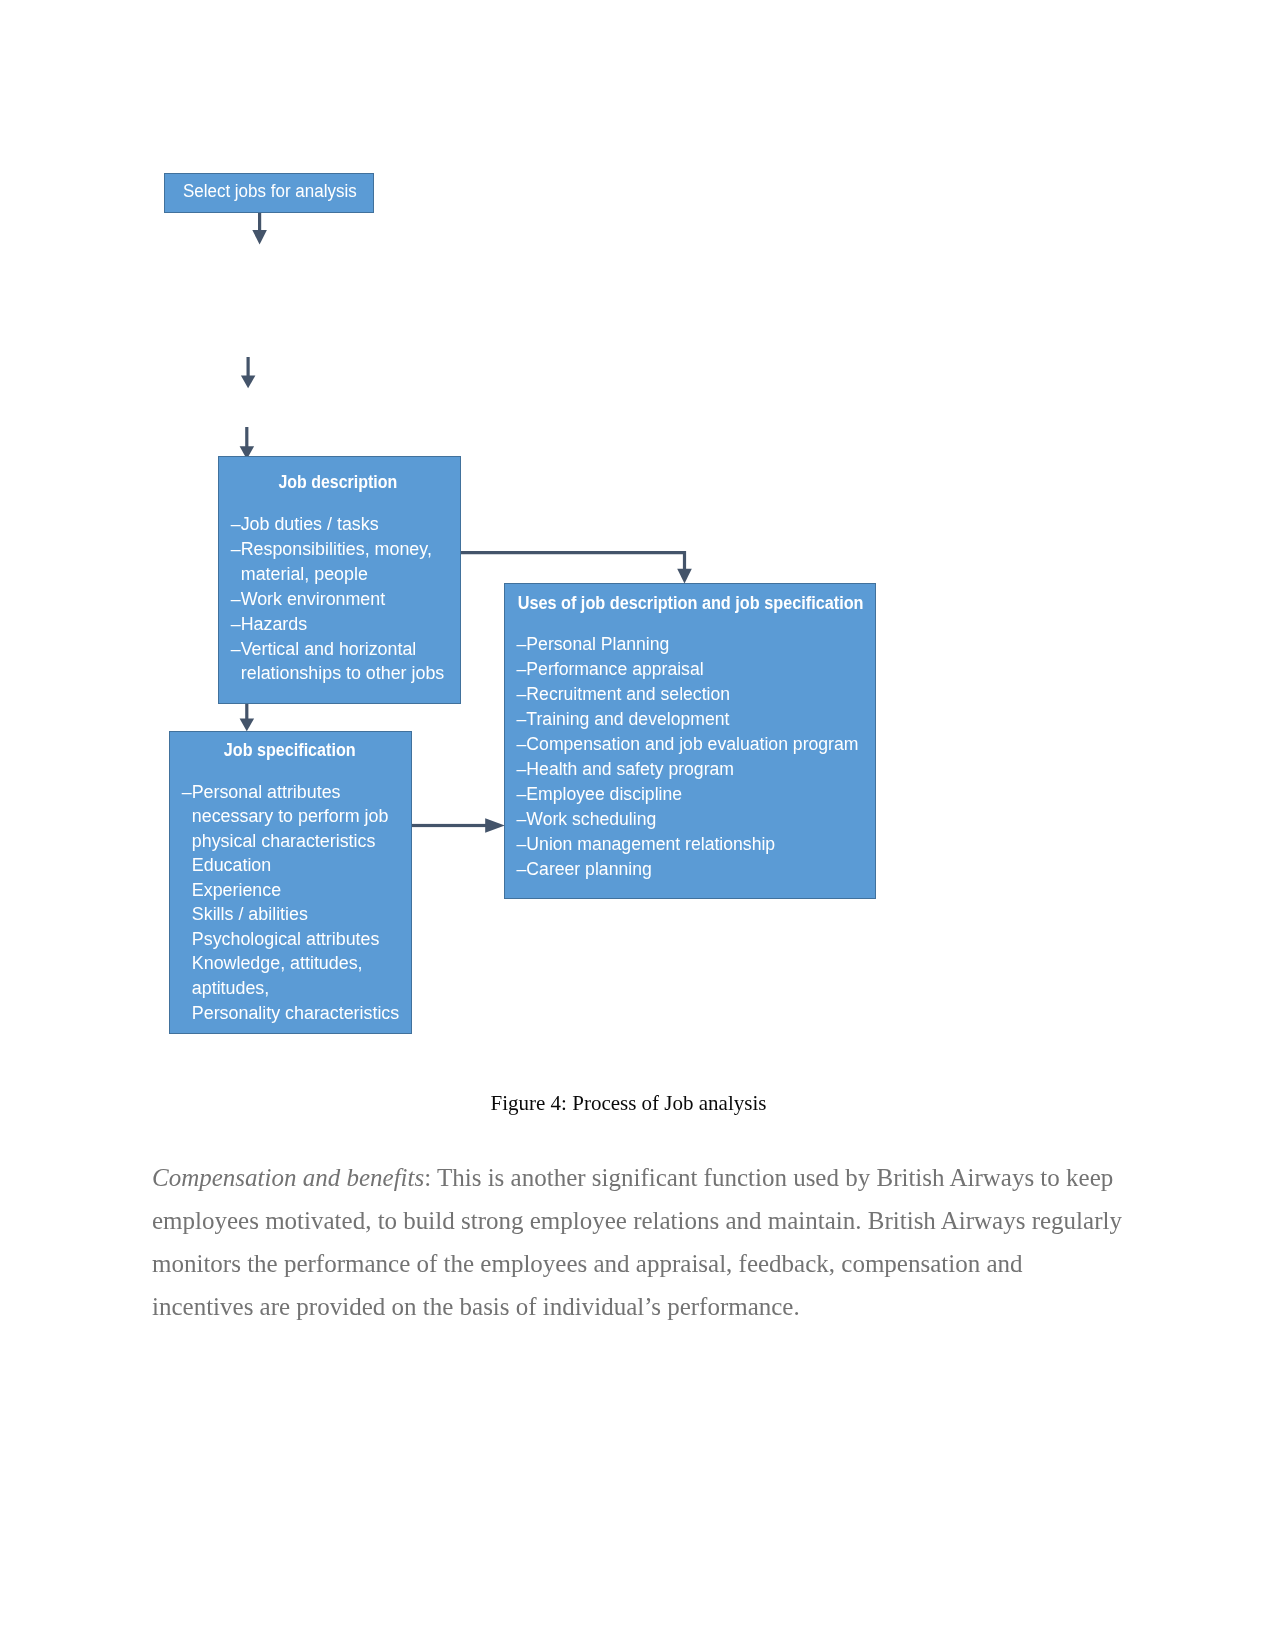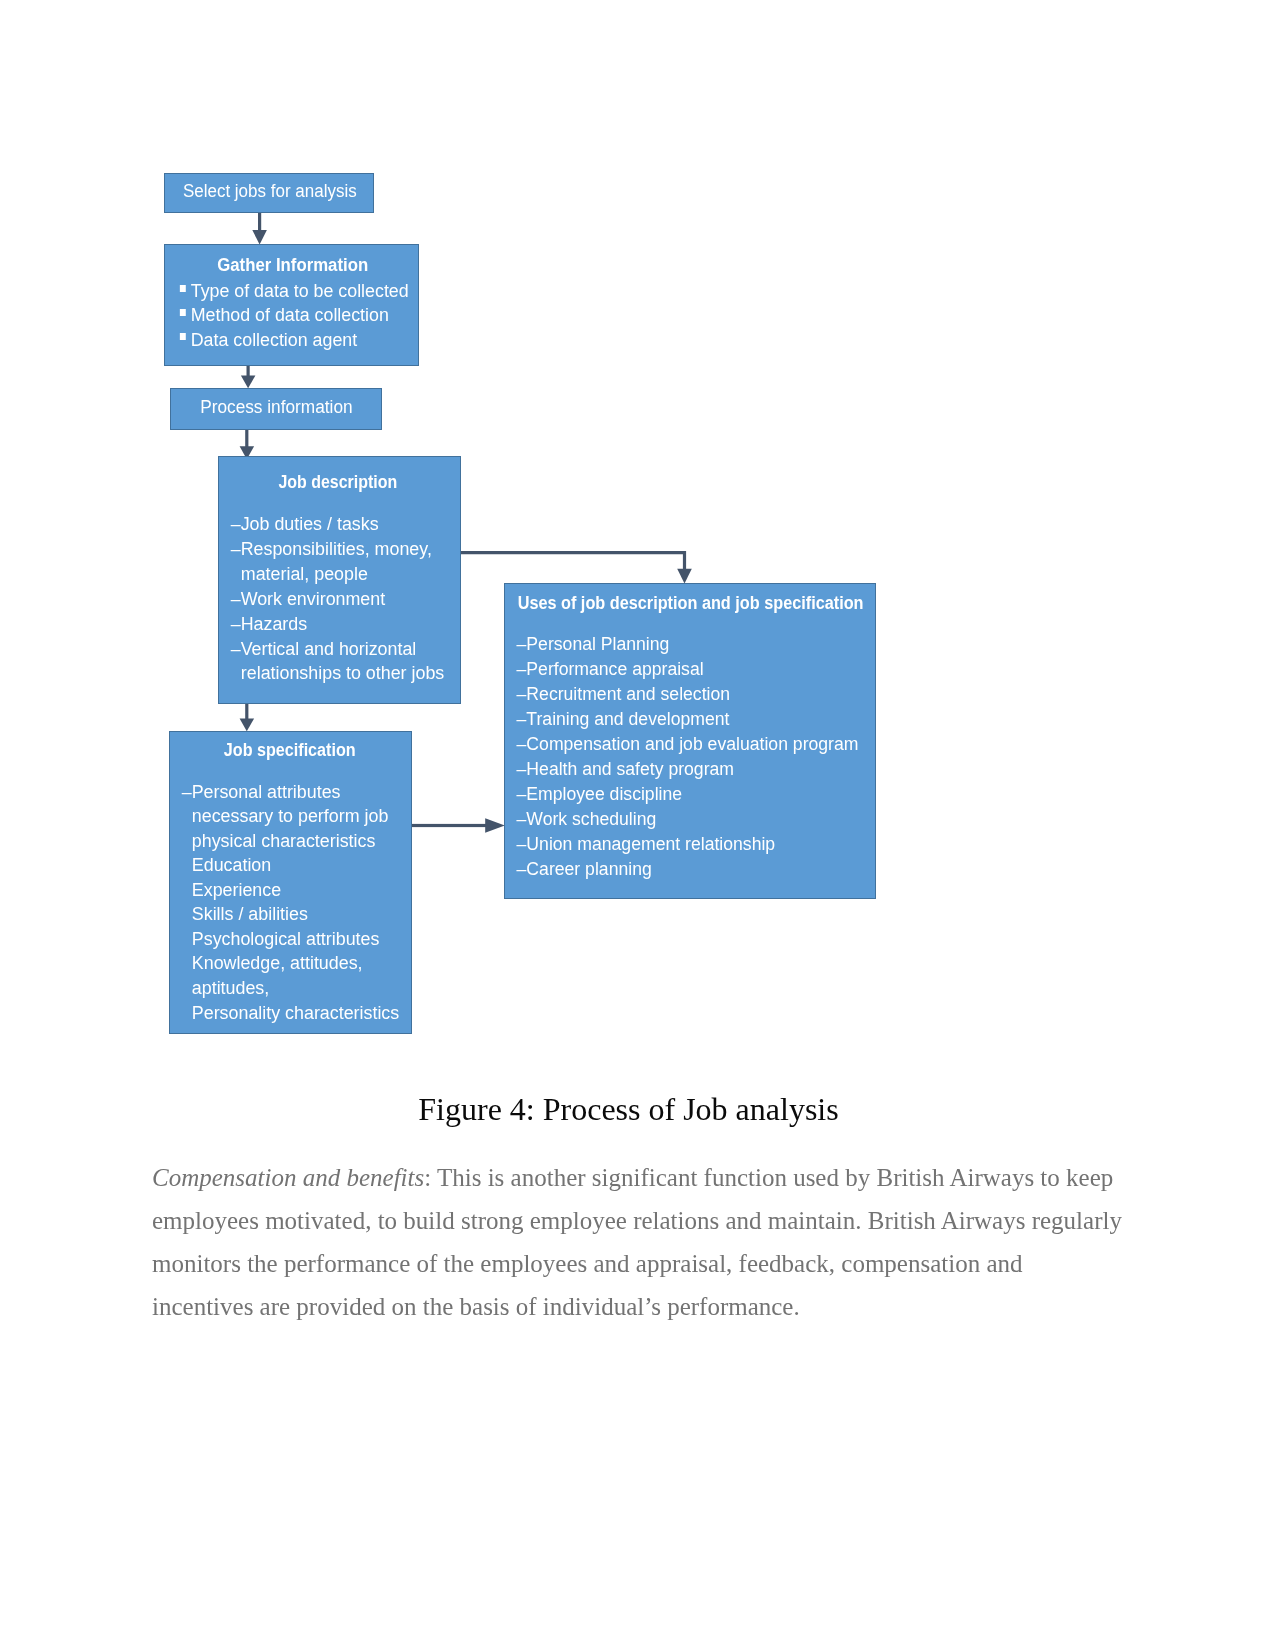--- a/index.html
+++ b/index.html
@@ -62,21 +62,21 @@
   .n-uses .titlew{width:412px;transform:scaleX(0.903);transform-origin:left top;}
   .n-uses .title{text-align:left;padding-left:14px;margin-top:8px;line-height:22px;}
   .n-uses .listw{width:380px;transform:scaleX(0.979);transform-origin:left top;}
   .n-uses .dlist{margin-top:17.7px;padding-left:11.8px;}
   .n-uses .li{line-height:25.0px;}
 
   svg.conn{position:absolute;left:0;top:0;width:1275px;height:1060px;overflow:visible;pointer-events:none;}
 
   
   #caption{position:absolute;left:0;top:1091px;width:1257px;text-align:center;
-           font-size:32px;color:#0a0a0a;}
+           font-size:21px;color:#0a0a0a;}
   #para{position:absolute;left:152px;top:1155.5px;width:975px;font-size:25px;
         line-height:43.2px;color:#737373;text-align:left;}
   #para i{font-style:italic;}
 </style>
 </head>
 <body>
 
 <div class="page">
   <div id="figure">
 
@@ -102,38 +102,21 @@
         <path d="M485.2 818.2 L485.2 832.8 L504.8 825.5 Z"></path>
       </g>
     </svg>
 
     <div class="node n-select">
      <div class="inner">
       <div class="title">Select jobs for analysis</div>
      </div>
     </div>
 
-    <div class="node n-gather">
-     <div class="titlew">
-      <div class="title">Gather Information</div>
-     </div>
-     <div class="listw">
-      <div class="blist">
-        <div class="li">Type of data to be collected</div>
-        <div class="li">Method of data collection</div>
-        <div class="li">Data collection agent</div>
-      </div>
-     </div>
-    </div>
 
-    <div class="node n-process">
-     <div class="inner">
-      <div class="title">Process information</div>
-     </div>
-    </div>
 
     <div class="node n-desc">
      <div class="titlew">
       <div class="title">Job description</div>
      </div>
      <div class="listw">
       <div class="dlist">
         <div class="li">Job duties / tasks</div>
         <div class="li">Responsibilities, money,</div>
         <div class="li cont">material, people</div>

